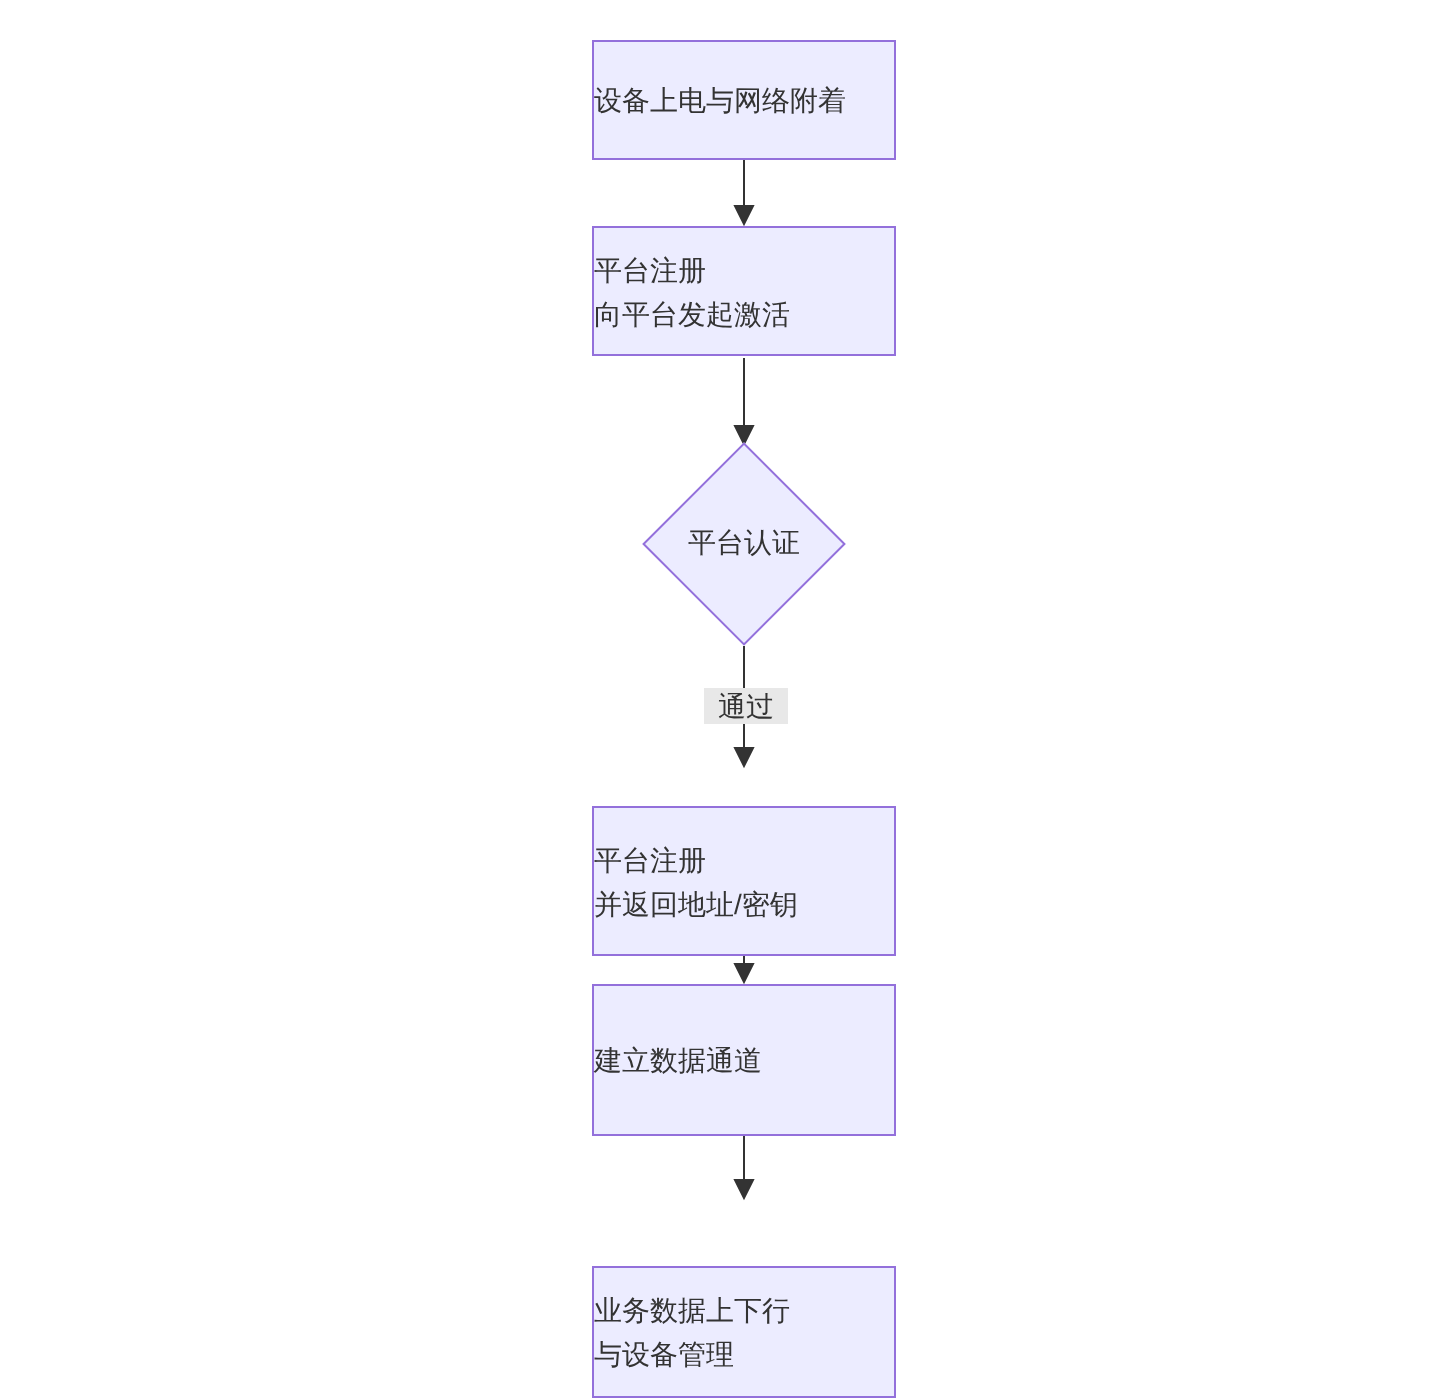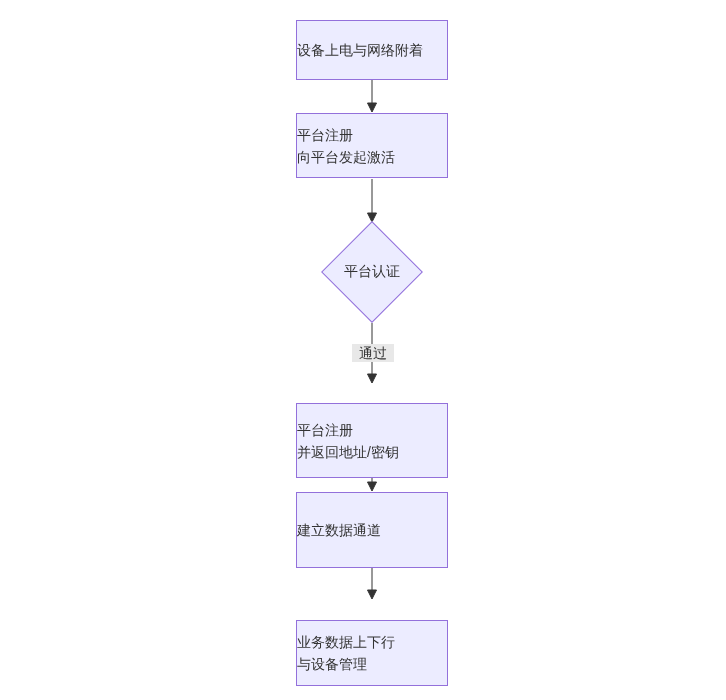--- a/index.html
+++ b/index.html
@@ -129,18 +129,18 @@
 
   <div class="node" style="top:403px;height:75px">
     <div>平台注册</div>
     <div>并返回地址/密钥</div>
   </div>
 
   <div class="node" style="top:492px;height:76px">
     <div>建立数据通道</div>
   </div>
 
-  <div class="node" style="top:620px;height:66px">
+  <div class="node" style="top:633px;height:66px">
     <div>业务数据上下行</div>
     <div>与设备管理</div>
   </div>
 
 </div>
 
 </body></html>

